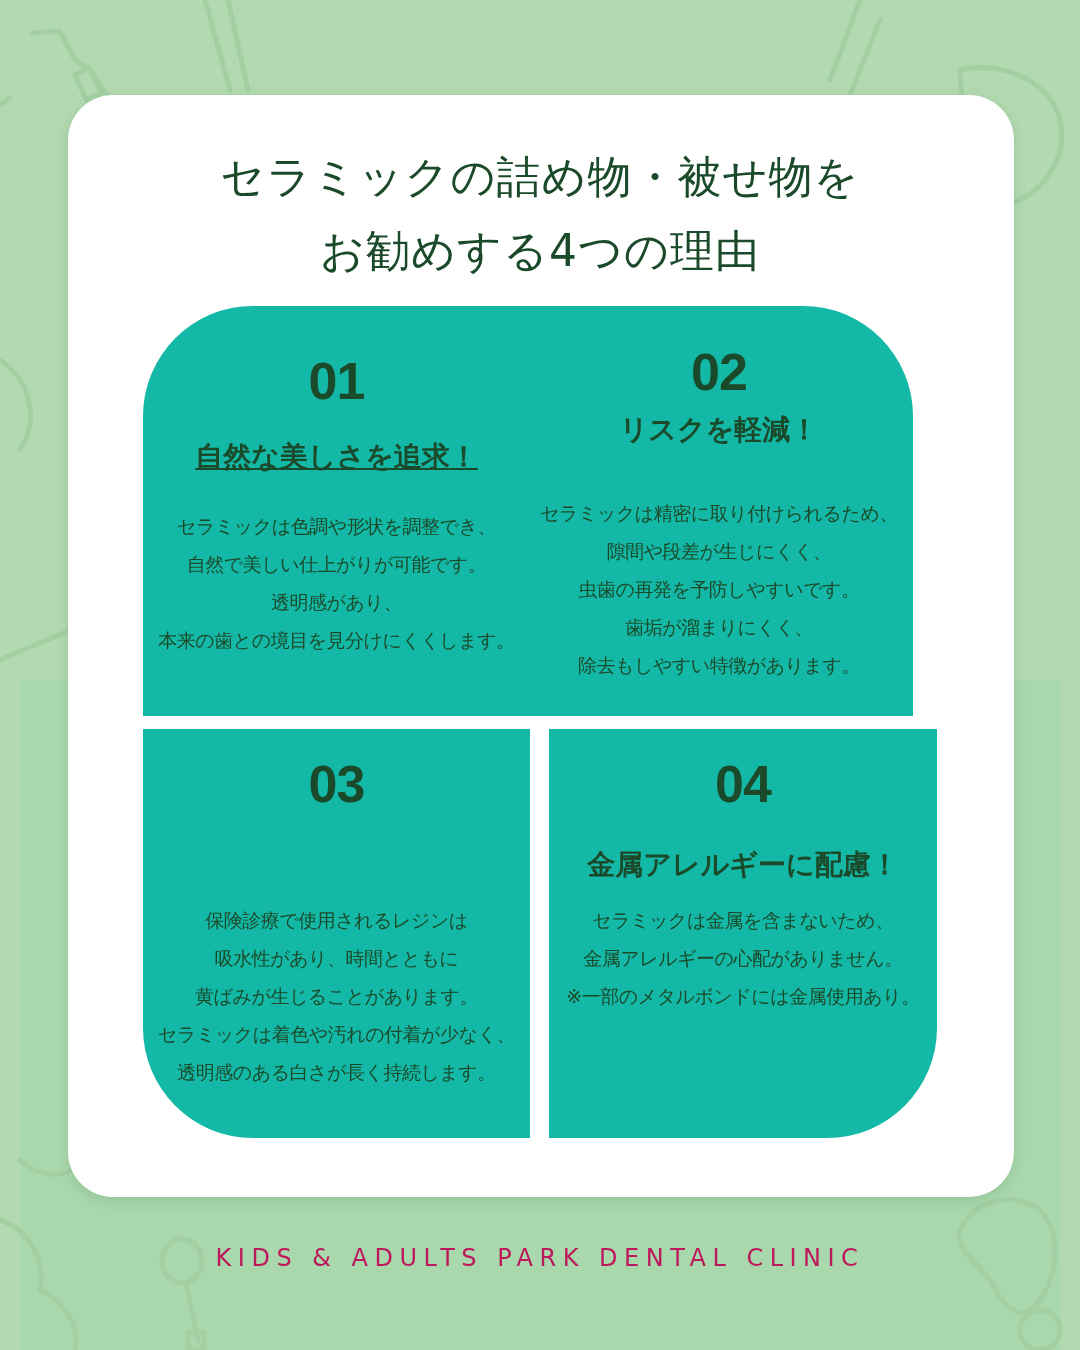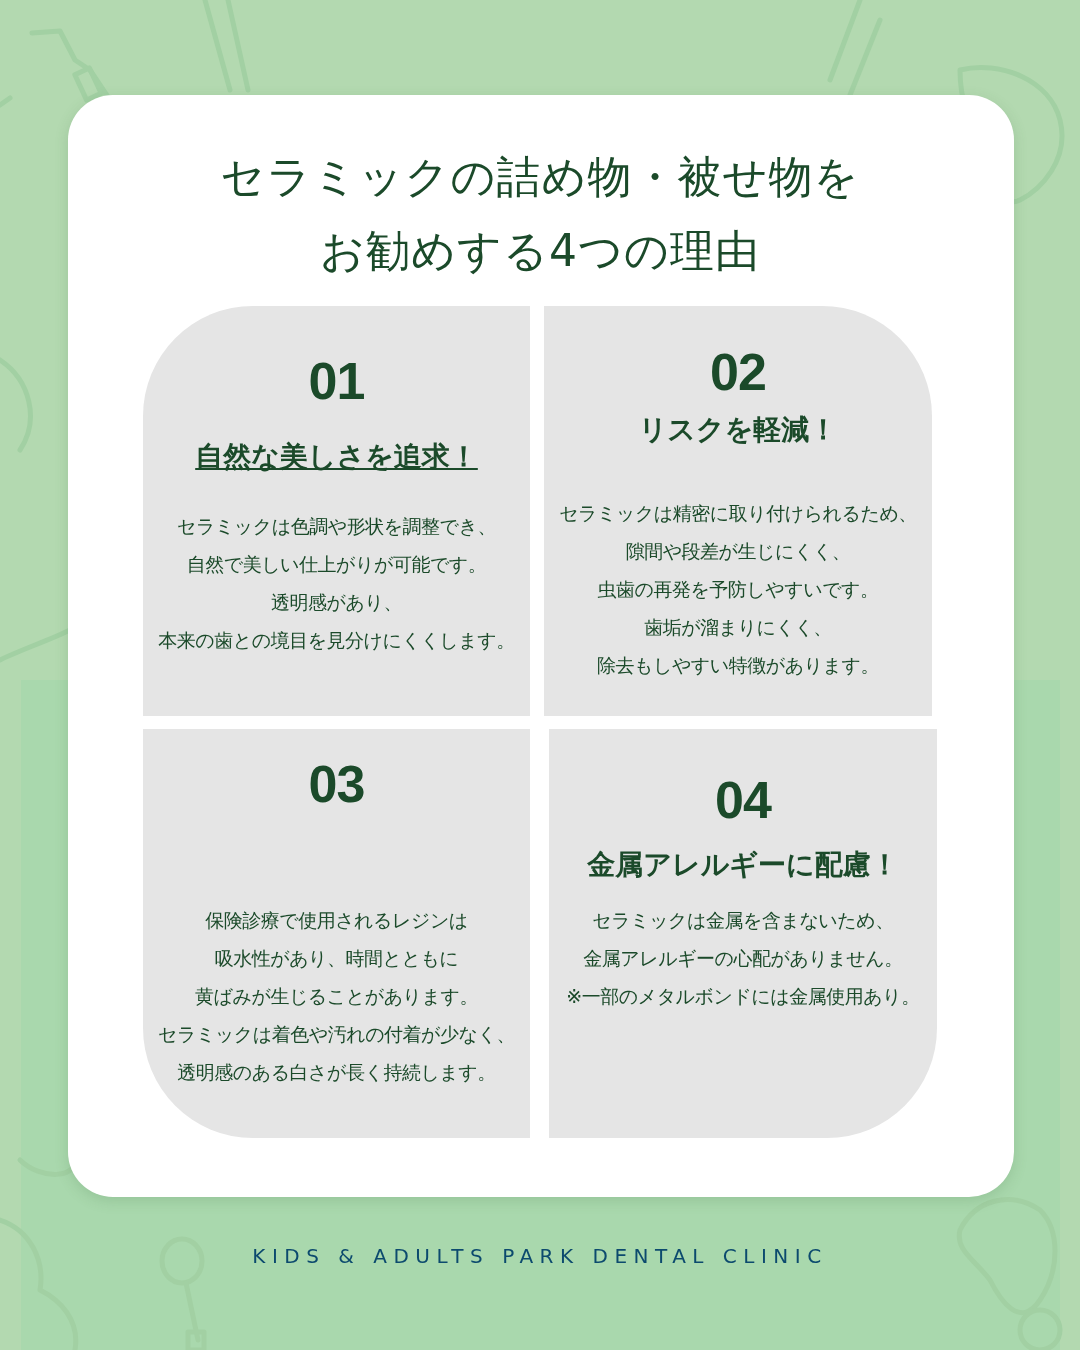--- a/index.html
+++ b/index.html
@@ -35,26 +35,26 @@
       text-align: center;
       font-weight: normal;
       font-size: 44px;
       line-height: 74px;
       letter-spacing: 1px;
       color: #1b4a2a;
     }
     .title span { display: block; }
     .panel {
       position: absolute;
-      background: #e5e5e5;
+      background: #14b8a6;
       text-align: center;
       color: #1b4a2a;
     }
     .p1 { left: 143px; top: 306px; width: 387px; height: 410px; border-top-left-radius: 110px; }
-    .p2 { left: 544px; top: 306px; width: 388px; height: 410px; border-top-right-radius: 110px; }
+    .p2 { left: 525px; top: 306px; width: 388px; height: 410px; border-top-right-radius: 110px; }
     .p3 { left: 143px; top: 729px; width: 387px; height: 409px; border-bottom-left-radius: 110px; }
     .p4 { left: 549px; top: 729px; width: 388px; height: 409px; border-bottom-right-radius: 110px; }
     .num {
       position: absolute; left: 0; width: 100%;
       font-family: "Liberation Sans", sans-serif;
       font-weight: bold; font-size: 52px; line-height: 60px;
       letter-spacing: -1px;
     }
     .heading {
       position: absolute; left: 0; width: 100%;
@@ -65,22 +65,22 @@
       position: absolute; left: 0; width: 100%;
       font-size: 19px; line-height: 38px;
       letter-spacing: -0.5px;
       white-space: nowrap;
     }
     .body span { display: block; }
     .footer {
       position: absolute; left: 0; top: 1244px; width: 1080px;
       text-align: center;
       font-family: "DejaVu Sans", sans-serif;
-      font-size: 20px; letter-spacing: 6.5px;
-      color: #0c4a6e;
+      font-size: 24px; letter-spacing: 6.5px;
+      color: #be185d;
     }
   </style>
 </head>
 <body>
 
 <div class="bg-inner"></div>
 
 <svg class="doodles" viewBox="0 0 1080 1350">
   <g>
     <path d="M32 33 L60 31 L75 60 L90 70 L110 100"></path>
@@ -147,21 +147,21 @@
   <div class="body" style="top:172px;">
     <span>保険診療で使用されるレジンは</span>
     <span>吸水性があり、時間とともに</span>
     <span>黄ばみが生じることがあります。</span>
     <span>セラミックは着色や汚れの付着が少なく、</span>
     <span>透明感のある白さが長く持続します。</span>
   </div>
 </section>
 
 <section class="panel p4">
-  <div class="num" style="top:25px;margin-top:16px;">04</div>
+  <div class="num" style="top:25px;">04</div>
   <div class="heading" style="top:117px;">
     <span>金属アレルギーに配慮！</span>
   </div>
   <div class="body" style="top:172px;">
     <span>セラミックは金属を含まないため、</span>
     <span>金属アレルギーの心配がありません。</span>
     <span>※一部のメタルボンドには金属使用あり。</span>
   </div>
 </section>
 

